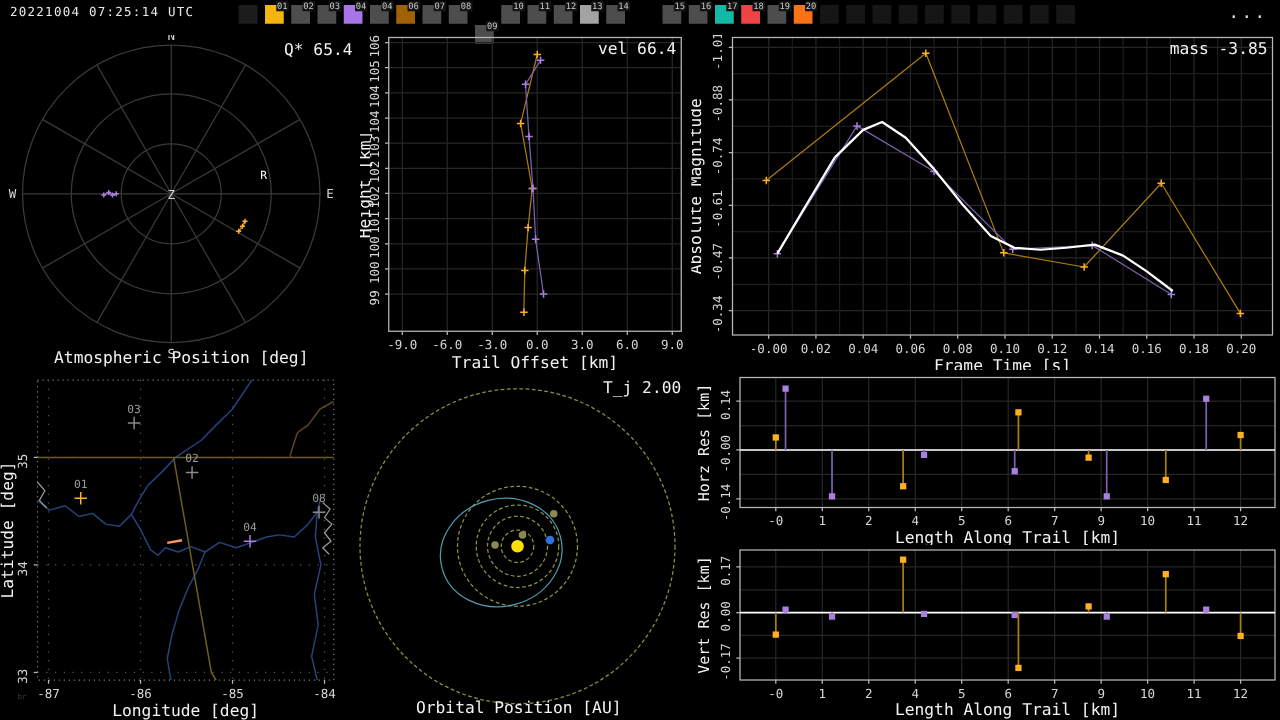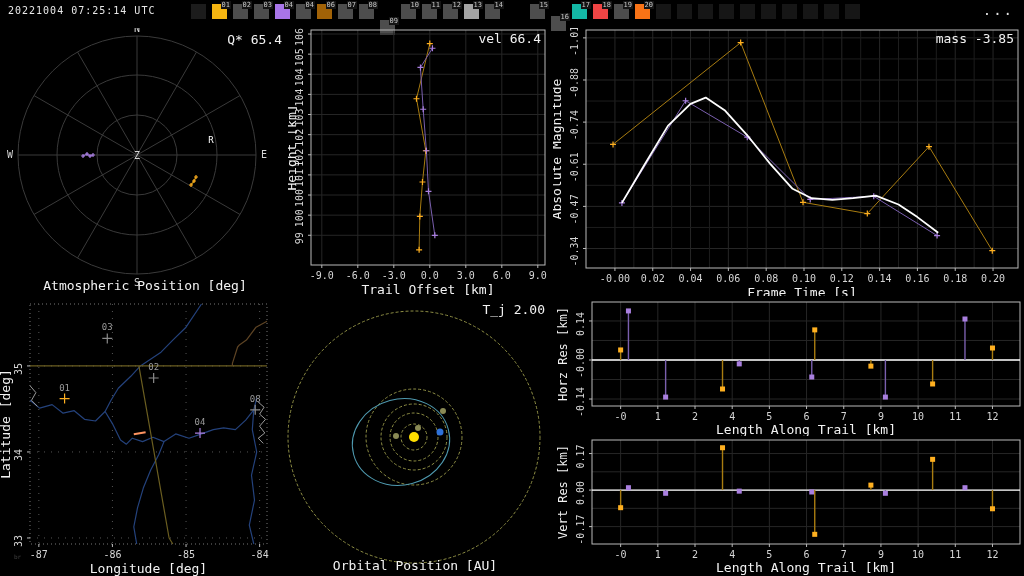--- a/index.html
+++ b/index.html
@@ -61,21 +61,21 @@
         </div>
         <div class="sq" style="background: #a3a3a3;">
           <span class="lbl">13</span>
         </div>
         <div class="sq" style="background: rgb(77, 77, 77);">
           <span class="lbl">14</span>
         </div>
         <div class="sq" style="background: rgb(77, 77, 77); margin-left: 24px;">
           <span class="lbl">15</span>
         </div>
-        <div class="sq" style="background: rgb(77, 77, 77); margin-top: 12px;">
+        <div class="sq" style="background: rgb(77, 77, 77);">
           <span class="lbl">16</span>
         </div>
         <div class="sq" style="background: #14b8a6;">
           <span class="lbl">17</span>
         </div>
         <div class="sq" style="background: #ef4444;">
           <span class="lbl">18</span>
         </div>
         <div class="sq" style="background: rgb(77, 77, 77);">
           <span class="lbl">19</span>

